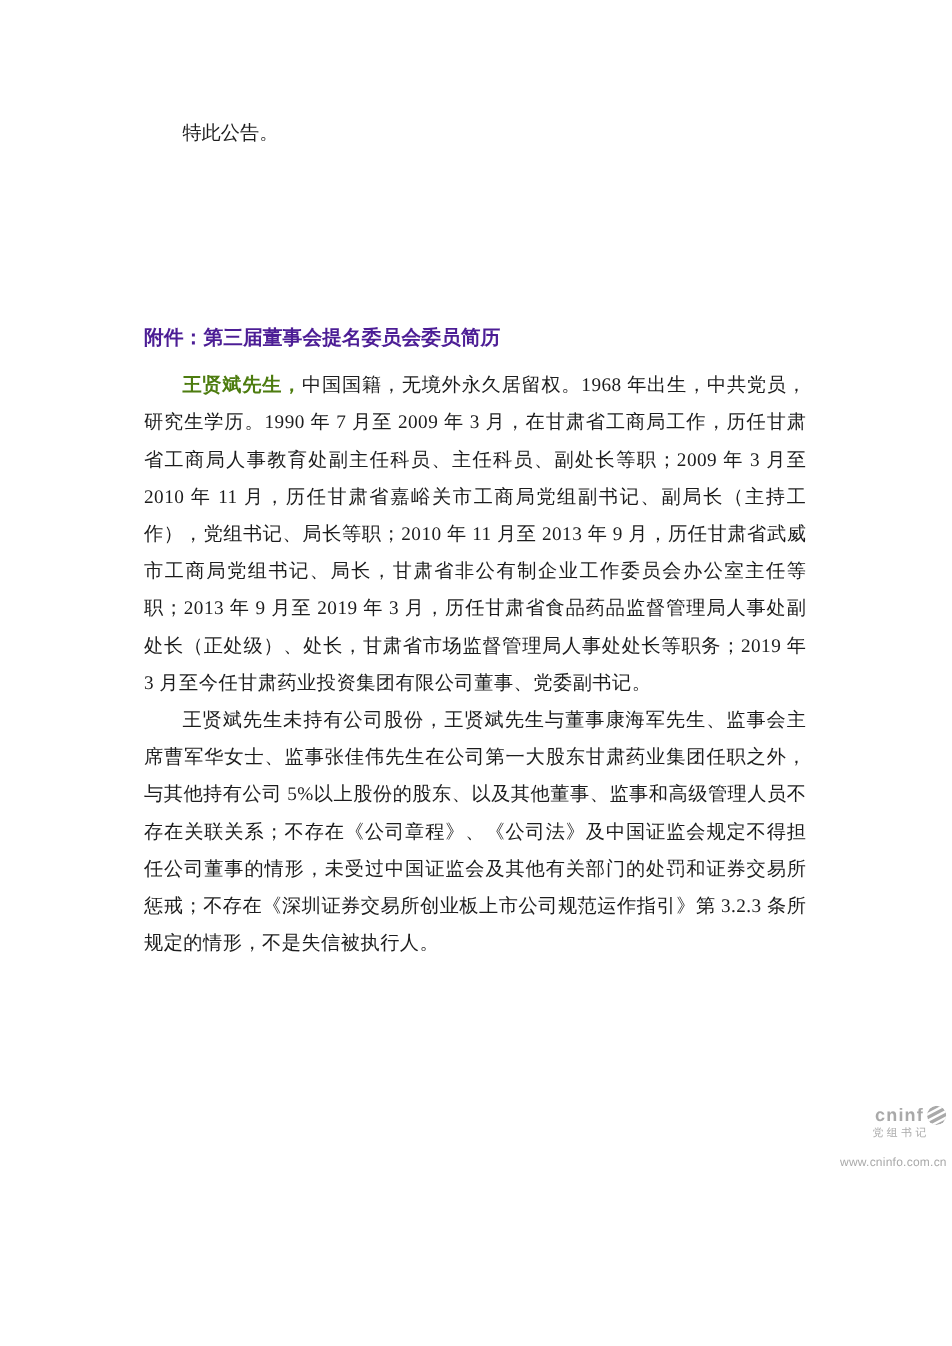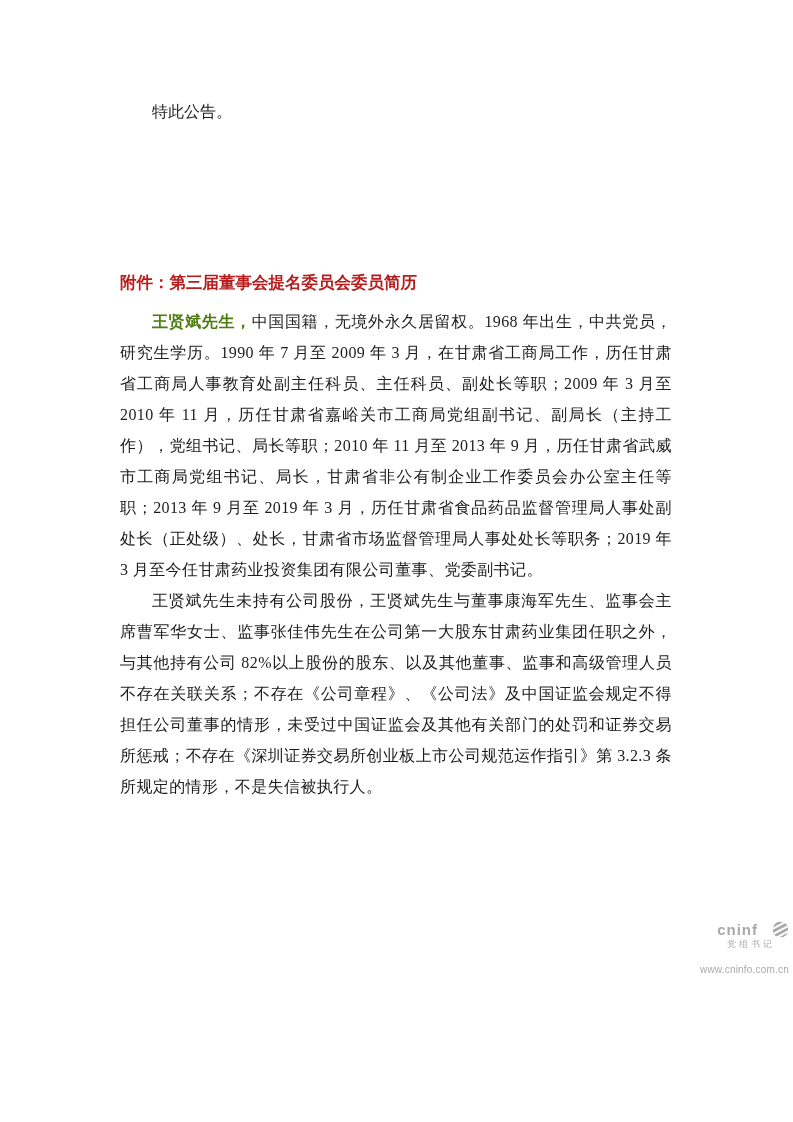--- a/index.html
+++ b/index.html
@@ -34,21 +34,21 @@
   }
   .sig-date {
     letter-spacing: 0.5px;
   }
   .attachment-heading {
     margin: 140px 0 8px 0;
     font-family: Liberation Sans, sans-serif;
     font-weight: 700;
     font-size: 16.5px;
     line-height: 31px;
-    color: #b91c1c;
+    color: #4c1d95;
   }
   .para {
     text-indent: 2em;
     text-align: justify;
     text-justify: inter-character;
     letter-spacing: 0.4px;
   }
   .bold-name {
     font-family: "Liberation Sans", "DejaVu Sans", sans-serif;
     font-weight: 700;
@@ -60,21 +60,21 @@
     bottom: 7px;
     text-align: right;
     color: #a9a9a9;
     line-height: 1;
     font-family: "Liberation Sans", "DejaVu Sans", sans-serif;
   }
   .brand-row {
     display: flex;
     align-items: center;
     justify-content: flex-end;
-    gap: 14px;
+    gap: 2px;
   }
   .brand-text {
     font-weight: 700;
     font-size: 15px;
     letter-spacing: 1px;
   }
   .swirl {
     display: inline-block;
     width: 17px;
     height: 17px;
@@ -96,21 +96,21 @@
 
 <div class="page">
 
   <p class="closing">特此公告。</p>
 
 
   <p class="attachment-heading">附件：第三届董事会提名委员会委员简历</p>
 
   <p class="para"><span class="bold-name">王贤斌先生，</span><span>中国国籍，无境外永久居留权。1968 年出生，中共党员，研究生学历。1990 年 7 月至 2009 年 3 月，在甘肃省工商局工作，历任甘肃省工商局人事教育处副主任科员、主任科员、副处长等职；2009 年 3 月至 2010 年 11 月，历任甘肃省嘉峪关市工商局党组副书记、副局长（主持工作），党组书记、局长等职；2010 年 11 月至 2013 年 9 月，历任甘肃省武威市工商局党组书记、局长，甘肃省非公有制企业工作委员会办公室主任等职；2013 年 9 月至 2019 年 3 月，历任甘肃省食品药品监督管理局人事处副处长（正处级）、处长，甘肃省市场监督管理局人事处处长等职务；2019 年 3 月至今任甘肃药业投资集团有限公司董事、党委副书记。</span></p>
 
-  <p class="para">王贤斌先生未持有公司股份，王贤斌先生与董事康海军先生、监事会主席曹军华女士、监事张佳伟先生在公司第一大股东甘肃药业集团任职之外，与其他持有公司 82%以上股份的股东、以及其他董事、监事和高级管理人员不存在关联关系；不存在《公司章程》、《公司法》及中国证监会规定不得担任公司董事的情形，未受过中国证监会及其他有关部门的处罚和证券交易所惩戒；不存在《深圳证券交易所创业板上市公司规范运作指引》第 3.2.3 条所规定的情形，不是失信被执行人。</p>
+  <p class="para">王贤斌先生未持有公司股份，王贤斌先生与董事康海军先生、监事会主席曹军华女士、监事张佳伟先生在公司第一大股东甘肃药业集团任职之外，与其他持有公司 5%以上股份的股东、以及其他董事、监事和高级管理人员不存在关联关系；不存在《公司章程》、《公司法》及中国证监会规定不得担任公司董事的情形，未受过中国证监会及其他有关部门的处罚和证券交易所惩戒；不存在《深圳证券交易所创业板上市公司规范运作指引》第 3.2.3 条所规定的情形，不是失信被执行人。</p>
 
   <div class="watermark">
     <div class="brand-row">
       <span class="brand-text">cninf</span>
       <span class="swirl">
         <svg width="17" height="17" viewBox="0 0 17 17">
           <defs>
             <clipPath id="swirlClip">
                 <circle cx="8.5" cy="8.5" r="8"></circle>
               </clipPath>

